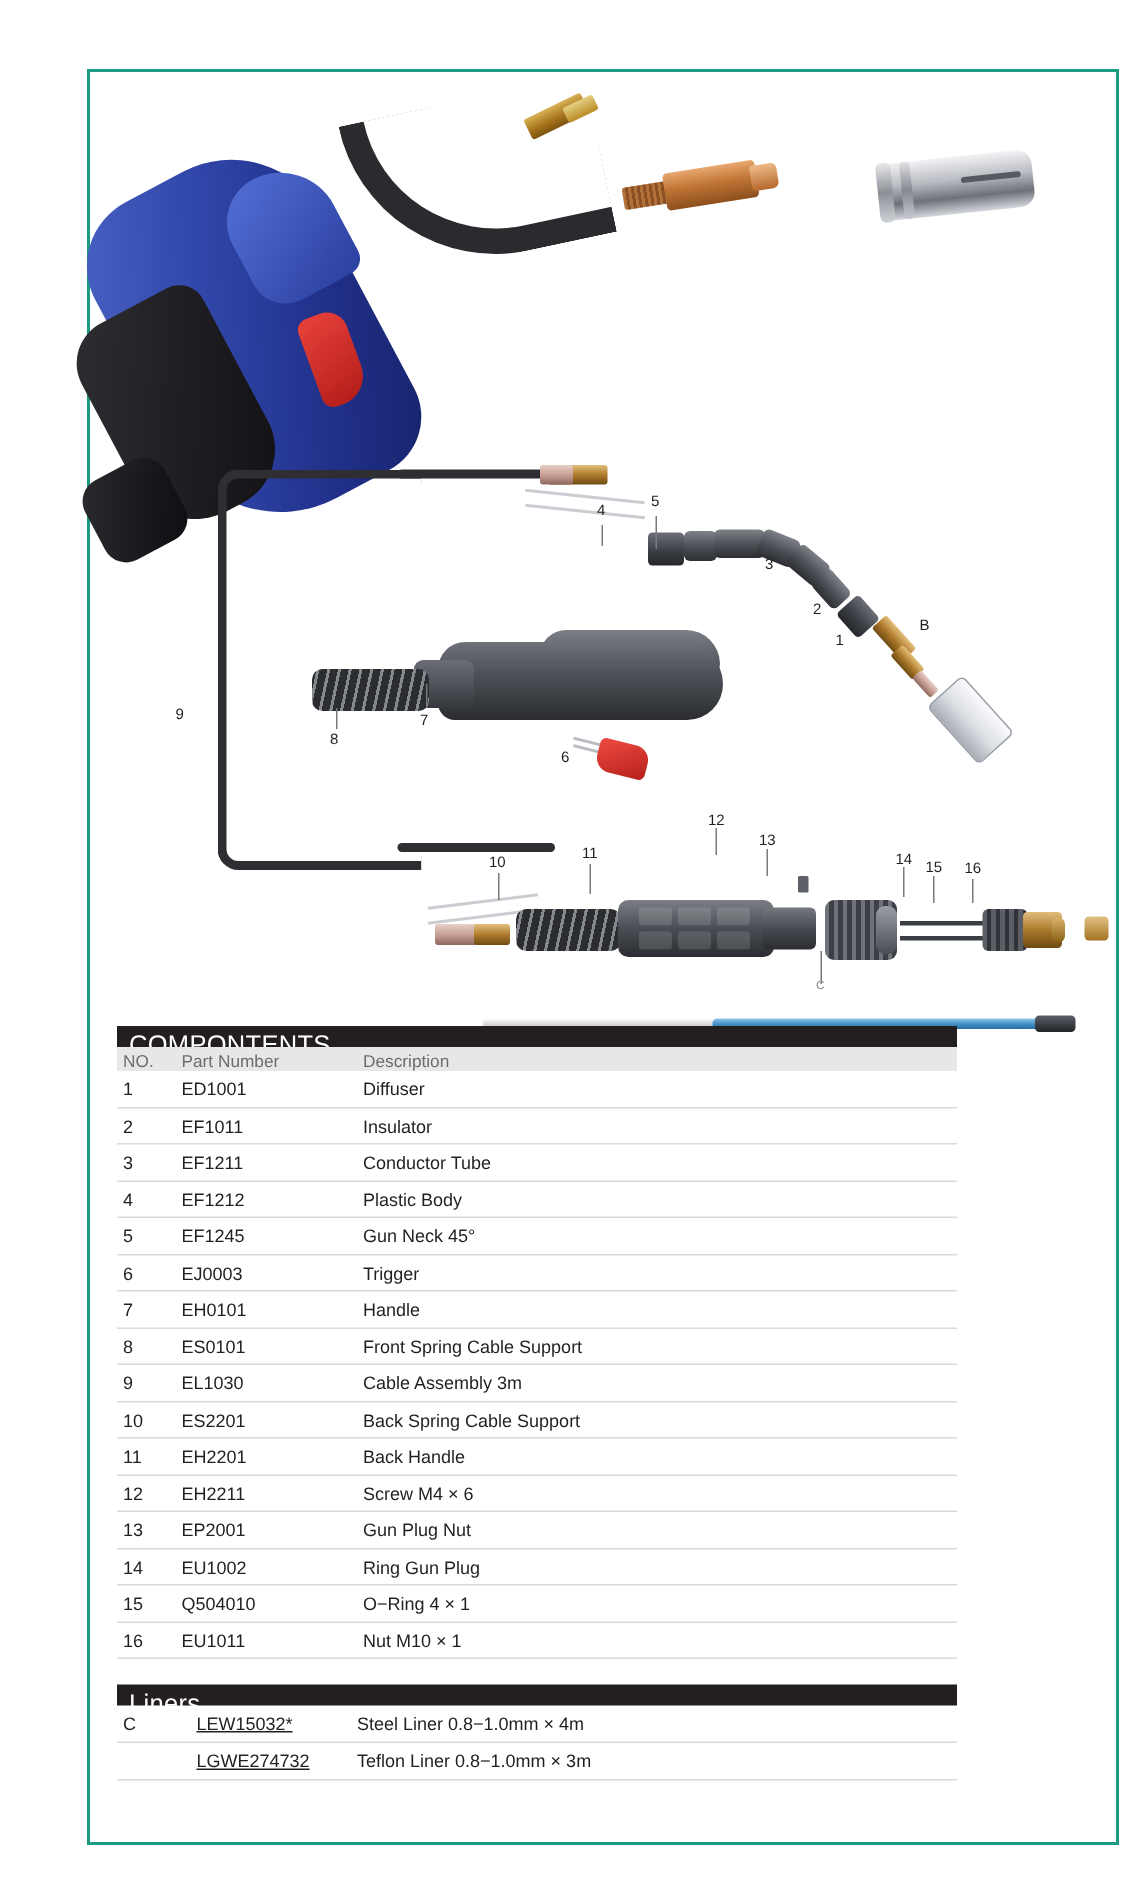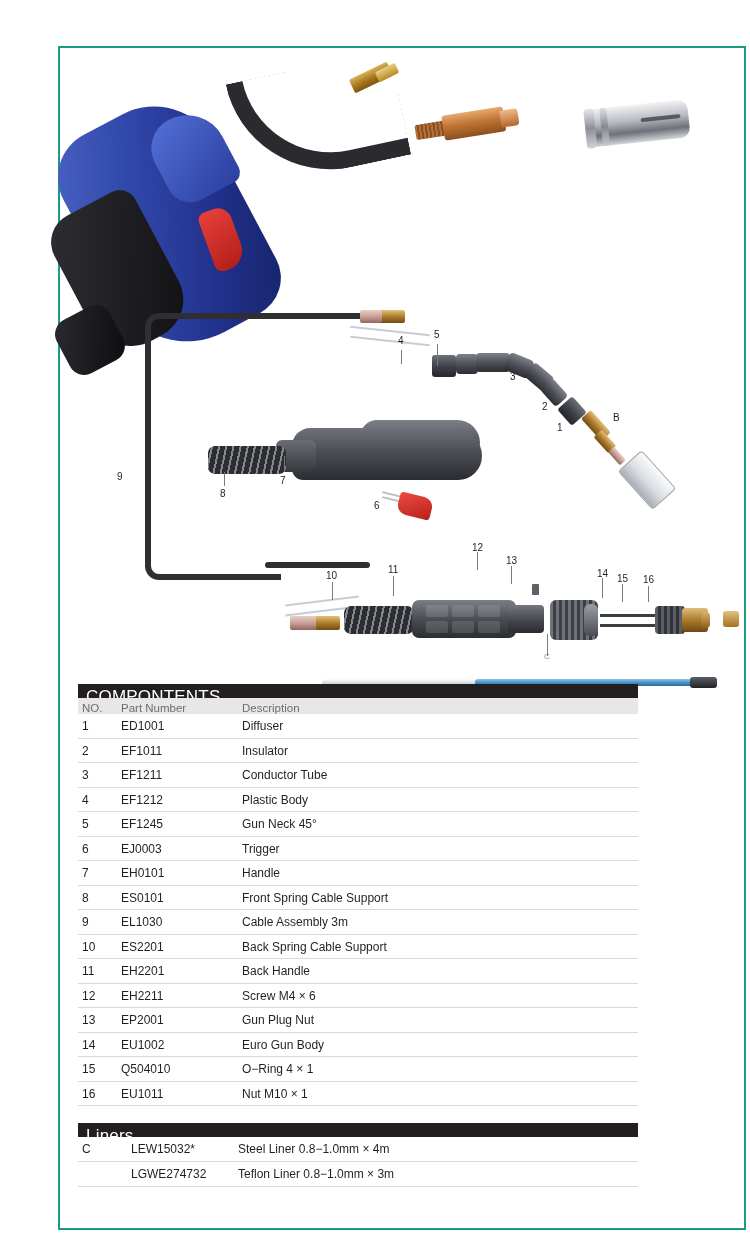--- a/index.html
+++ b/index.html
@@ -126,21 +126,21 @@
   .row{position:relative;height:23.5px;border-bottom:1px solid #d9d9d7;font-size:12px;color:#231f20;}
   .row span{position:absolute;top:5px;}
   .c-no{left:4px;}
   .c-pn{left:43px;}
   .c-ds{left:164px;}
   .row:first-of-type{border-top:1px solid #d9d9d7;}
   .liner-sec{margin-top:17px;}
   .liner-row{position:relative;height:24px;border-bottom:1px solid #d9d9d7;font-size:12px;}
   .liner-row span{position:absolute;top:5px;}
   .l-c{left:4px;}
-  .l-pn{left:53px;}
+  .l-pn{left:53px;text-decoration:underline;}
   .l-ds{left:160px;}
 </style>
 </head>
 <body>
 
 <div class="page">
 
   <div class="frame"></div>
 
   <div class="diagram">
@@ -338,21 +338,21 @@
       <span class="c-ds">Screw M4 × 6</span>
     </div>
     <div class="row">
       <span class="c-no">13</span>
       <span class="c-pn">EP2001</span>
       <span class="c-ds">Gun Plug Nut</span>
     </div>
     <div class="row">
       <span class="c-no">14</span>
       <span class="c-pn">EU1002</span>
-      <span class="c-ds">Euro Gun Body</span>
+      <span class="c-ds">Ring Gun Plug</span>
     </div>
     <div class="row">
       <span class="c-no">15</span>
       <span class="c-pn">Q504010</span>
       <span class="c-ds">O−Ring 4 × 1</span>
     </div>
     <div class="row">
       <span class="c-no">16</span>
       <span class="c-pn">EU1011</span>
       <span class="c-ds">Nut M10 × 1</span>

